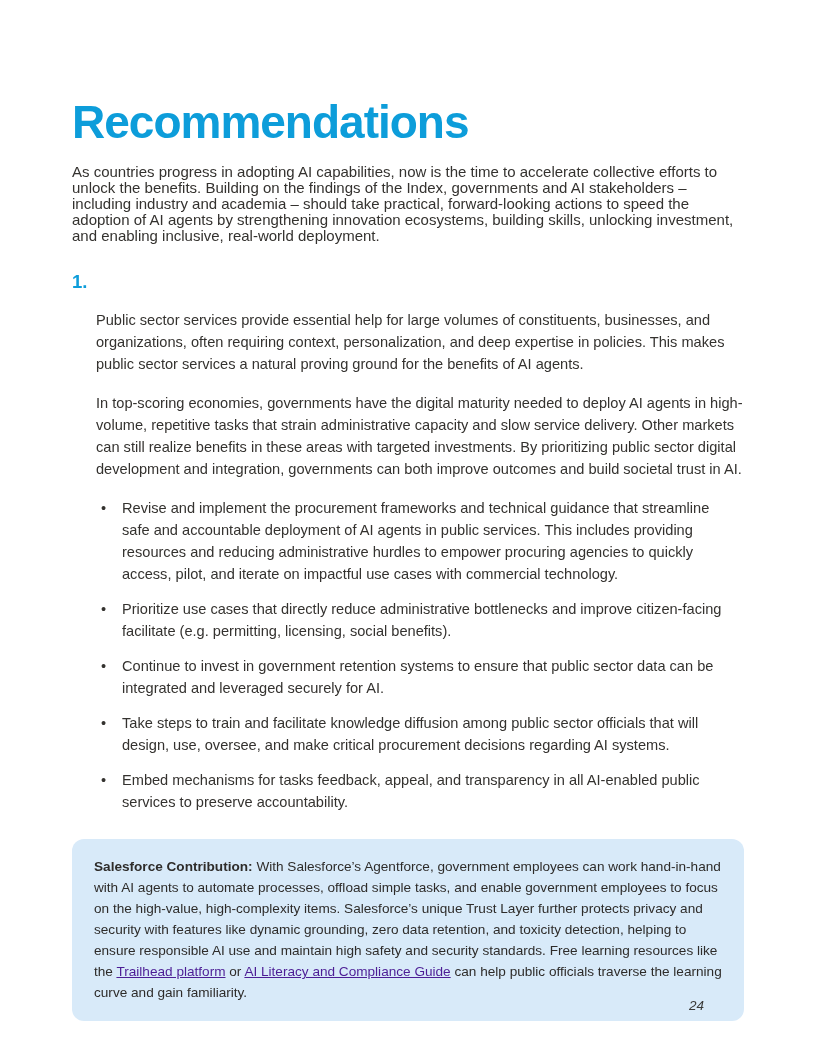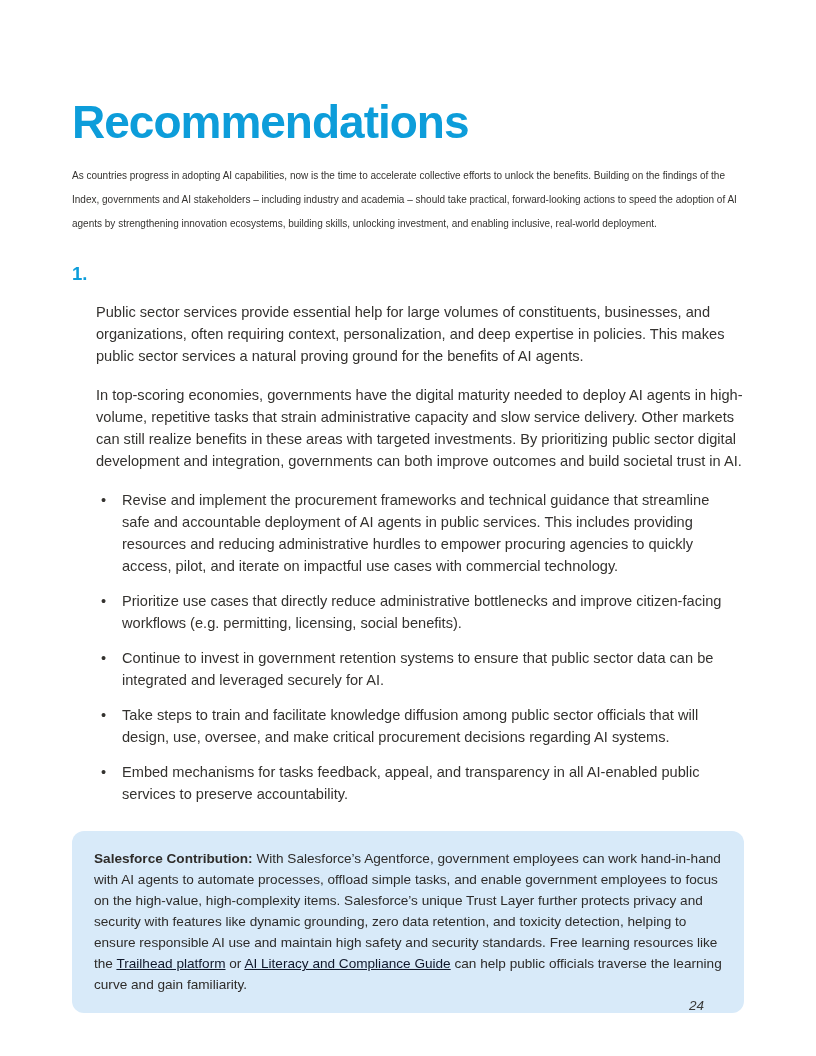--- a/index.html
+++ b/index.html
@@ -19,22 +19,22 @@
     margin-top: 41px;
   }
   .doc-title {
     color: #0d9dda;
     font-size: 46px;
     font-weight: bold;
     letter-spacing: -1px;
     margin-bottom: 15px;
   }
   .intro {
-    font-size: 10px;
-    line-height: 24px;
+    font-size: 15px;
+    line-height: 16px;
     margin-bottom: 27px;
   }
   .section-heading {
     display: flex;
     gap: 10px;
     color: #0d9dda;
     font-size: 18.5px;
     font-weight: bold;
     margin-bottom: 16px;
   }
@@ -63,21 +63,21 @@
     border-radius: 12px;
     padding: 17px 22px 18px 22px;
   }
   .callout-text {
     font-size: 13.6px;
     line-height: 21px;
     color: #2e2c2a;
   }
   .callout-text strong { font-weight: bold; }
   .doc-link {
-    color: #0f172a;
+    color: #4c1d95;
     text-decoration: underline;
   }
   .page-number {
     position: absolute;
     top: 957px;
     right: 112px;
     font-size: 13.5px;
     font-style: italic;
     color: #3a3a38;
   }
@@ -102,21 +102,21 @@
     <p class="para">In top-scoring economies, governments have the digital maturity needed to deploy AI agents in high-volume, repetitive tasks that strain administrative capacity and slow service delivery. Other markets can still realize benefits in these areas with targeted investments. By prioritizing public sector digital development and integration, governments can both improve outcomes and build societal trust in AI.</p>
 
 
     <ul class="bullets">
       <li>
         <span class="dot">•</span>
         <span class="li-text">Revise and implement the procurement frameworks and technical guidance that streamline safe and accountable deployment of AI agents in public services. This includes providing resources and reducing administrative hurdles to empower procuring agencies to quickly access, pilot, and iterate on impactful use cases with commercial technology.</span>
       </li>
       <li>
         <span class="dot">•</span>
-        <span class="li-text">Prioritize use cases that directly reduce administrative bottlenecks and improve citizen-facing workflows (e.g. permitting, licensing, social benefits).</span>
+        <span class="li-text">Prioritize use cases that directly reduce administrative bottlenecks and improve citizen-facing facilitate (e.g. permitting, licensing, social benefits).</span>
       </li>
       <li>
         <span class="dot">•</span>
         <span class="li-text">Continue to invest in government retention systems to ensure that public sector data can be integrated and leveraged securely for AI.</span>
       </li>
       <li>
         <span class="dot">•</span>
         <span class="li-text">Take steps to train and facilitate knowledge diffusion among public sector officials that will design, use, oversee, and make critical procurement decisions regarding AI systems.</span>
       </li>
       <li>

